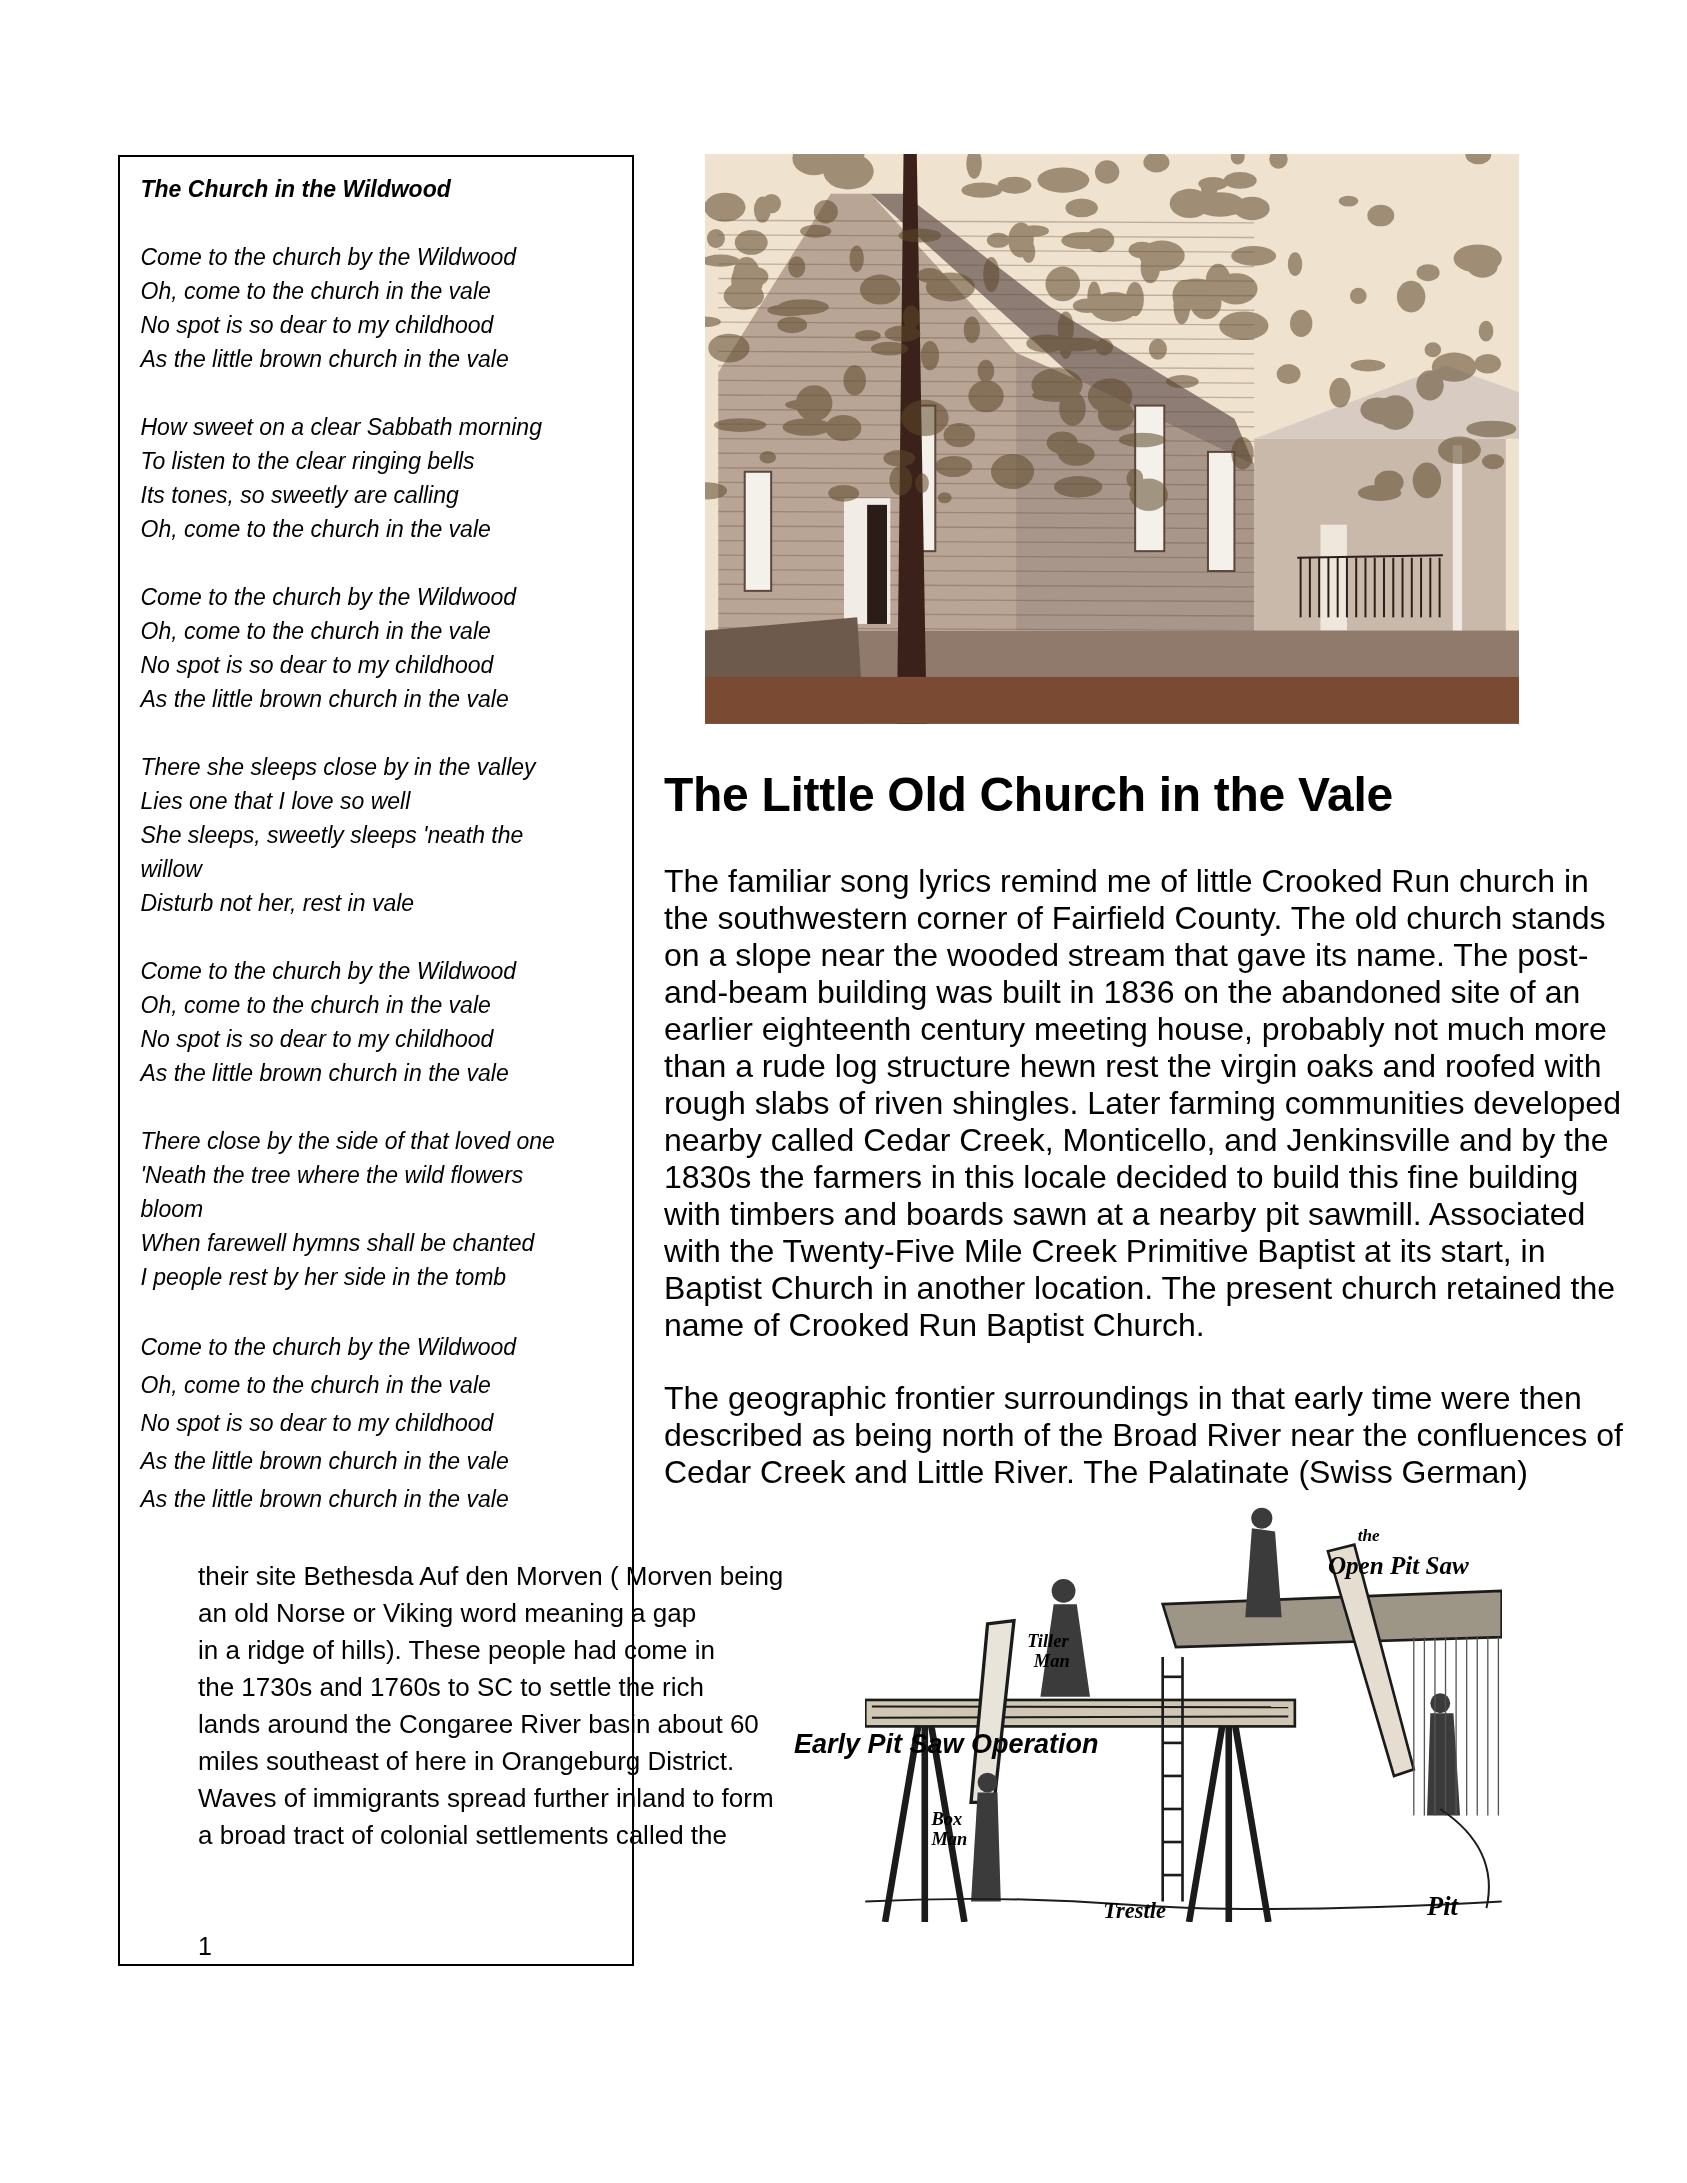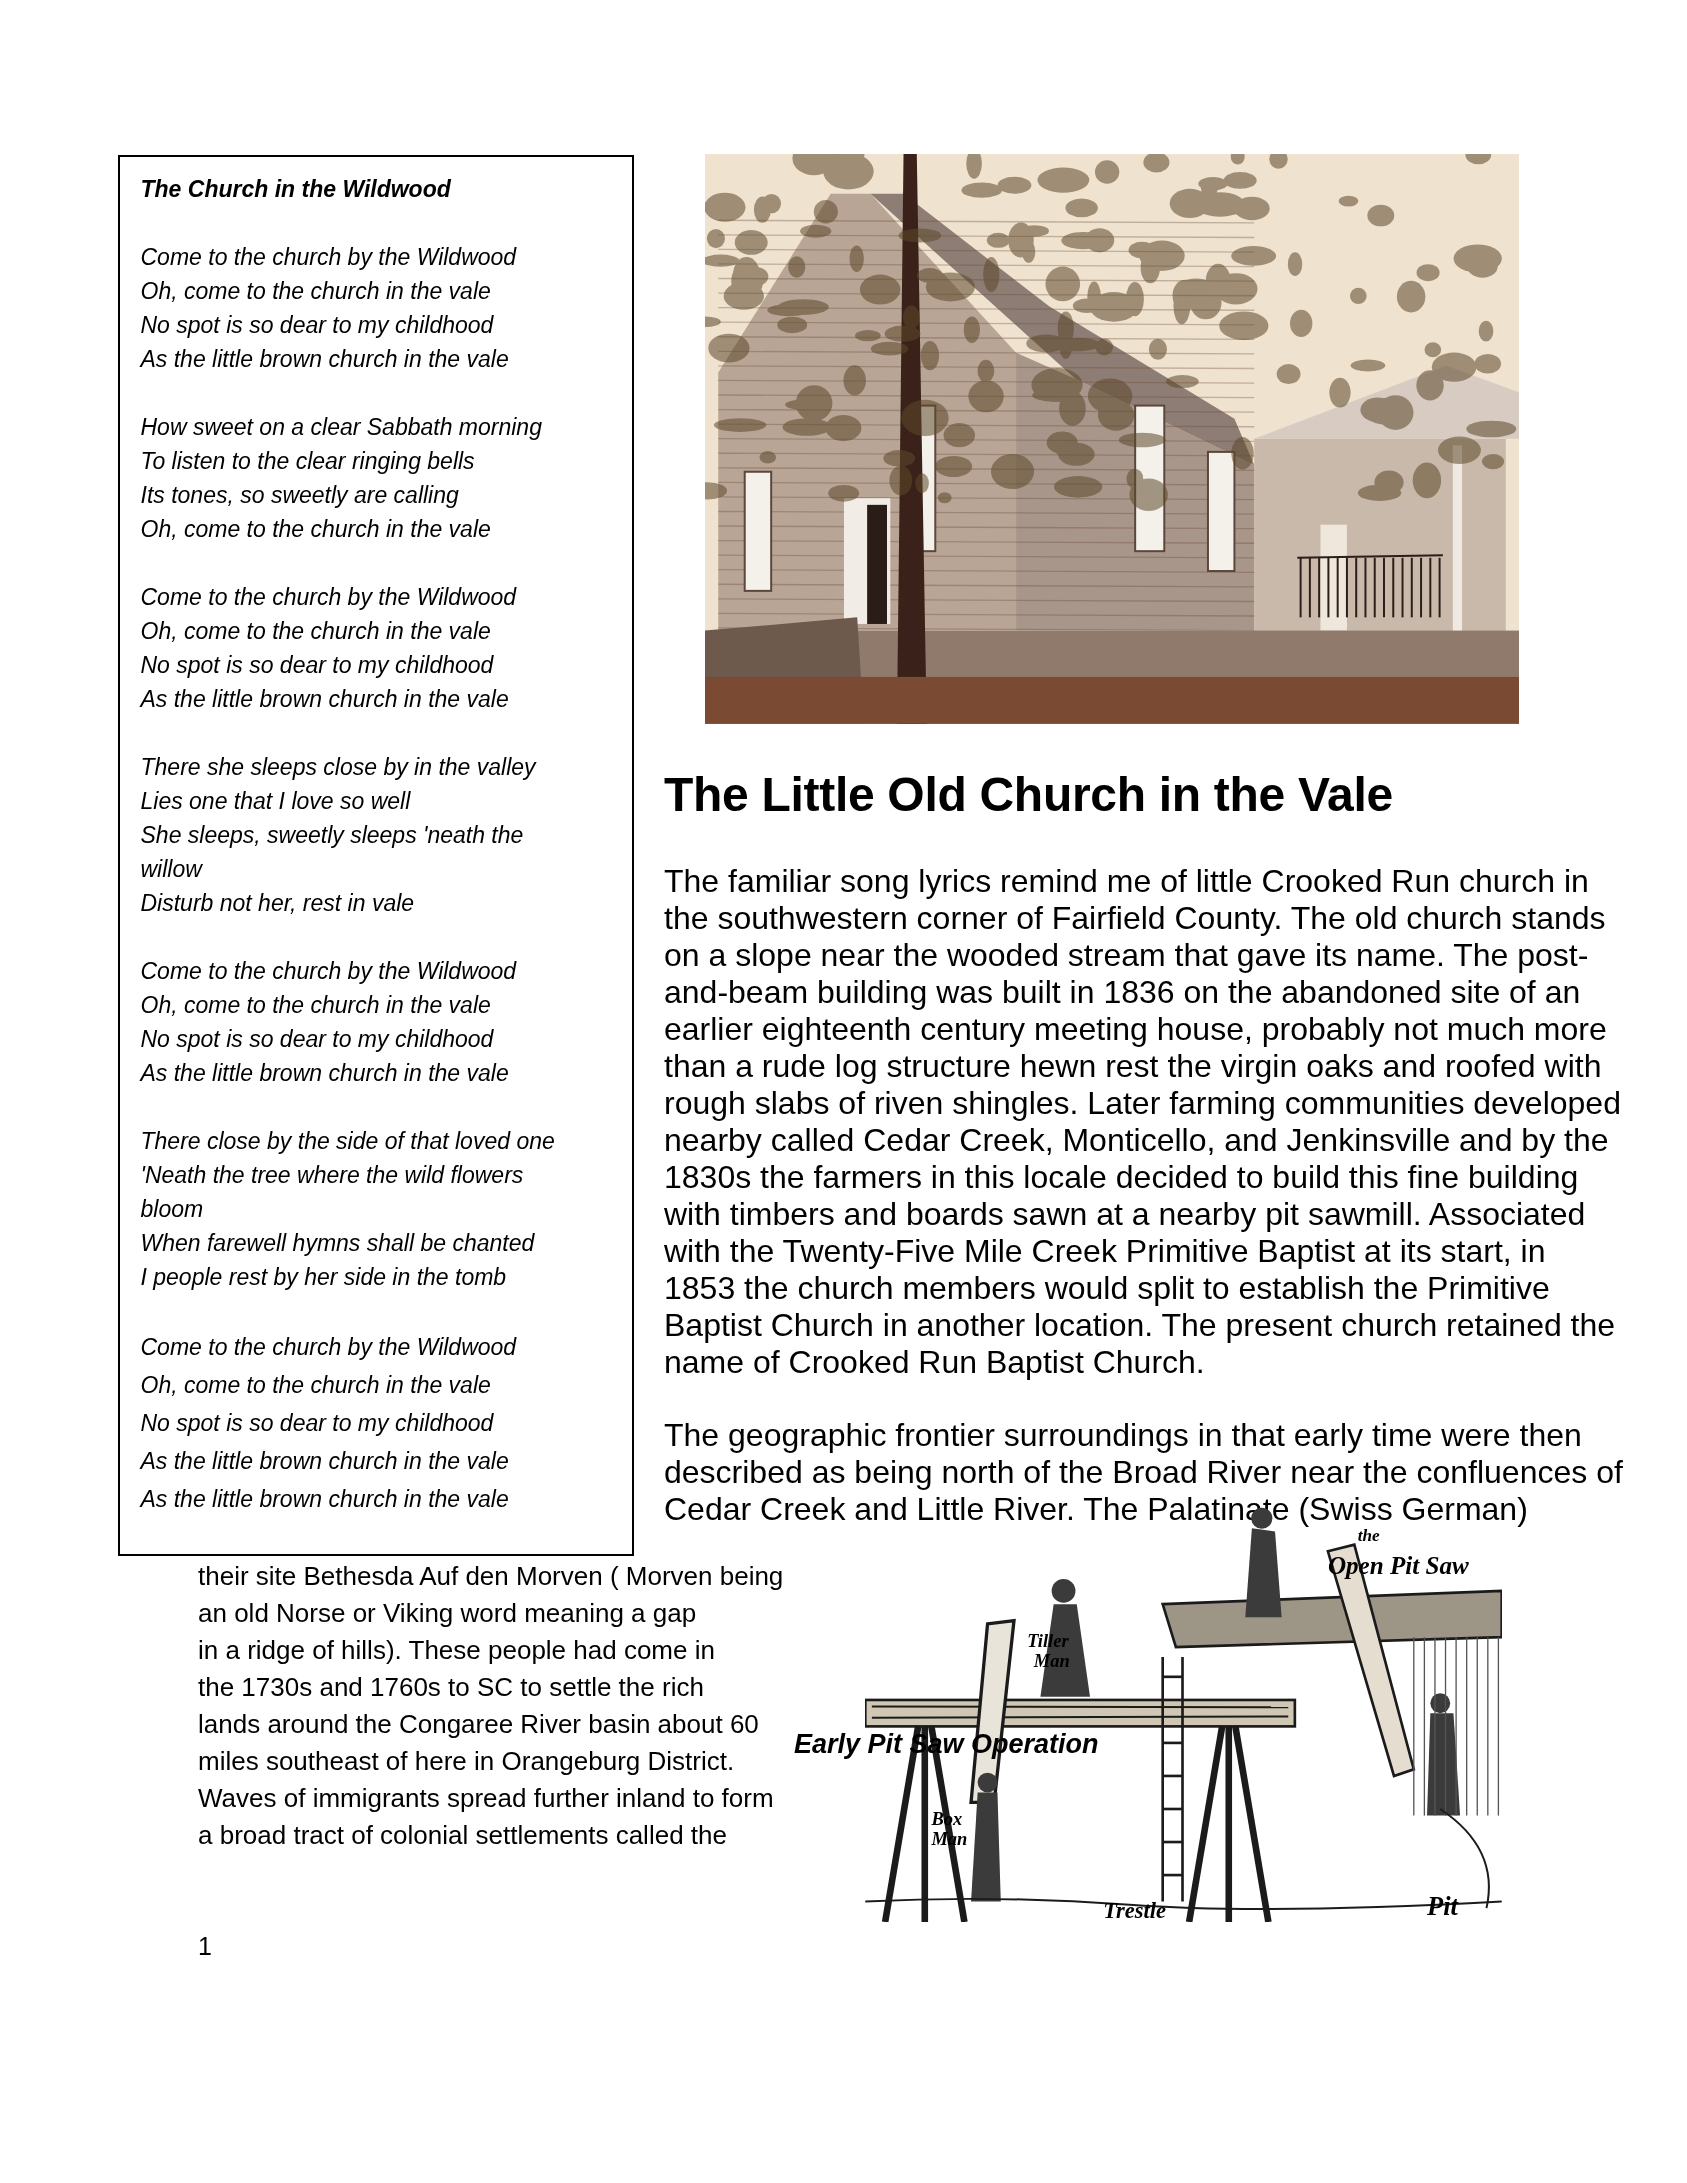--- a/index.html
+++ b/index.html
@@ -1,20 +1,20 @@
 <!DOCTYPE html>
 <html style="font-size:10.6px"><head>
 <meta charset="utf-8">
 <style>
   html, body { margin: 0; padding: 0; background: #ffffff; }
   body { width: 1687px; height: 2183px; position: relative; overflow: hidden; font-family: "Liberation Sans", sans-serif; color: #000; }
   .abs { position: absolute; }
 
   
-  #lyrics-box { left: 118px; top: 155px; width: 516px; height: 1401px; border: 2px solid #000; box-sizing: border-box; }
+  #lyrics-box { left: 118px; top: 155px; width: 516px; height: 1811px; border: 2px solid #000; box-sizing: border-box; }
   #lyrics-inner { position: absolute; left: 20.5px; top: 14.6px; width: 476px; font-style: italic; font-size: 23px; line-height: 34px; }
   .lyrics-title { font-weight: bold; margin-bottom: 34px; }
   .stanza { margin-bottom: 34px; }
   .stanza.last .line { line-height: 38px; }
   .line { display: block; white-space: nowrap; }
 
   
   #photo { left: 705px; top: 154px; width: 814px; height: 570px; overflow: hidden; }
 
   
@@ -331,21 +331,20 @@
       <span class="para-line">the southwestern corner of Fairfield County. The old church stands</span>
       <span class="para-line">on a slope near the wooded stream that gave its name. The post-</span>
       <span class="para-line">and-beam building was built in 1836 on the abandoned site of an</span>
       <span class="para-line">earlier eighteenth century meeting house, probably not much more</span>
       <span class="para-line">than a rude log structure hewn rest the virgin oaks and roofed with</span>
       <span class="para-line">rough slabs of riven shingles.  Later farming communities developed</span>
       <span class="para-line">nearby called Cedar Creek, Monticello, and Jenkinsville and by the</span>
       <span class="para-line">1830s the farmers in this locale decided to build this fine building</span>
       <span class="para-line">with timbers and boards sawn at a nearby pit sawmill. Associated</span>
       <span class="para-line">with the Twenty-Five Mile Creek Primitive Baptist at its start, in</span>
-      <span class="para-line">1853 the church members would split to establish the Primitive</span>
       <span class="para-line">Baptist Church in another location.  The present church retained the</span>
       <span class="para-line">name of Crooked Run Baptist Church.</span>
     </div>
   <div class="para-gap"></div>
   <div id="p2">
       <span class="para-line"> The geographic frontier surroundings in that early time were then</span>
       <span class="para-line">described as being north of the Broad River near the confluences of</span>
       <span class="para-line">Cedar Creek and Little River.   The Palatinate (Swiss German)</span>
     </div>
 </div>

